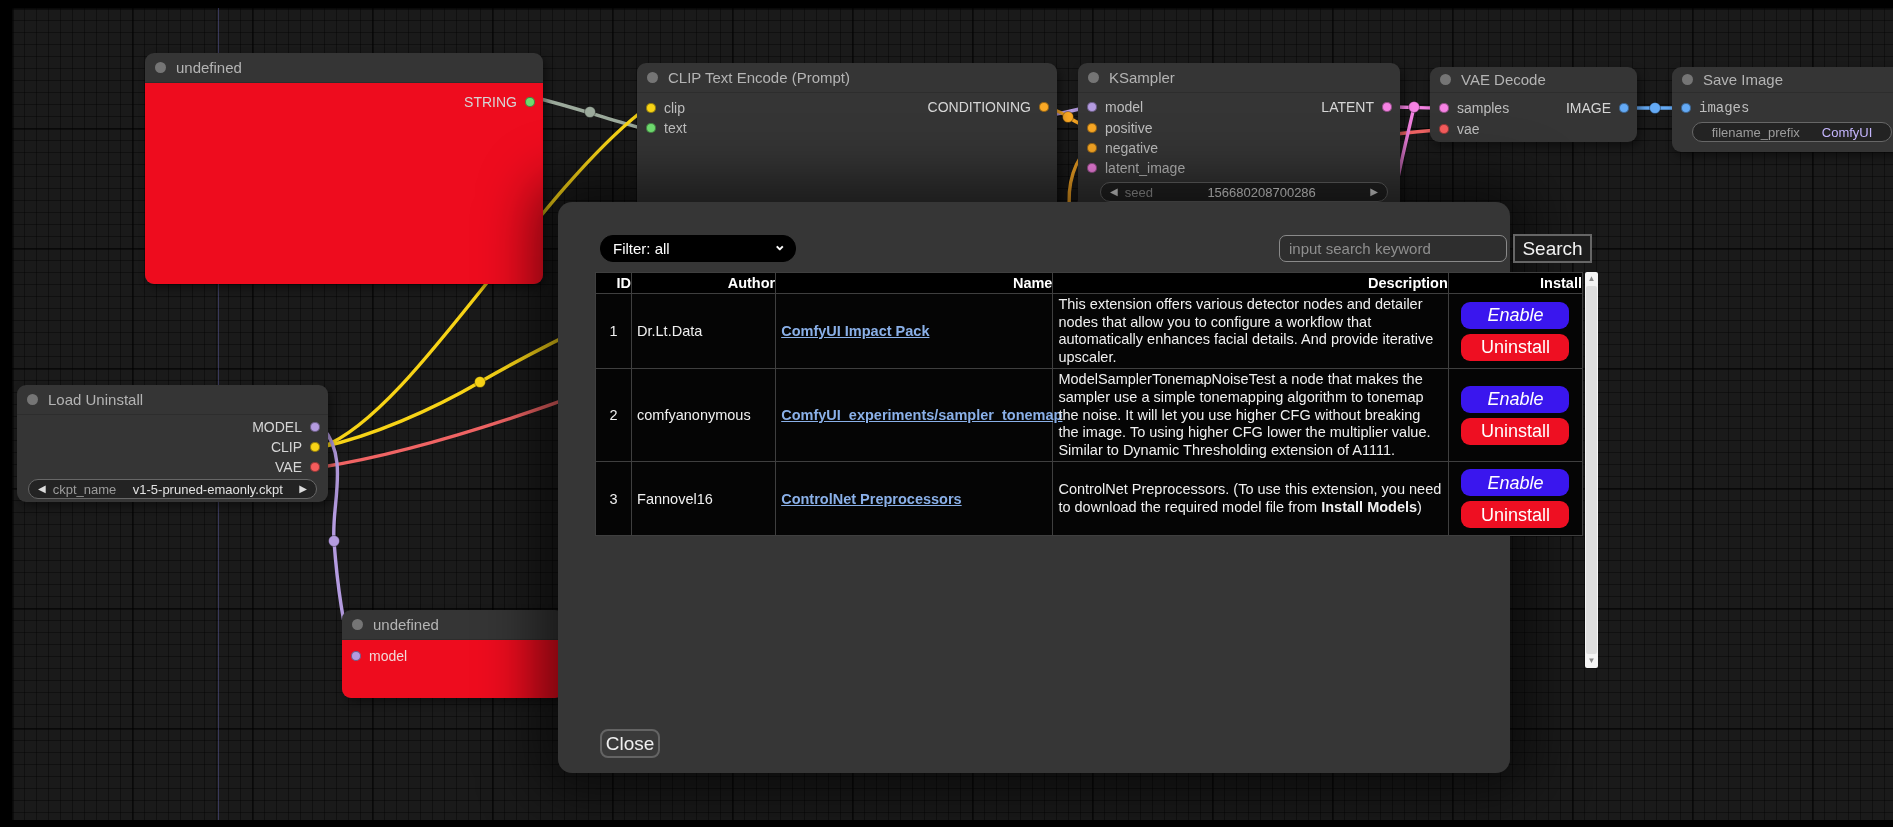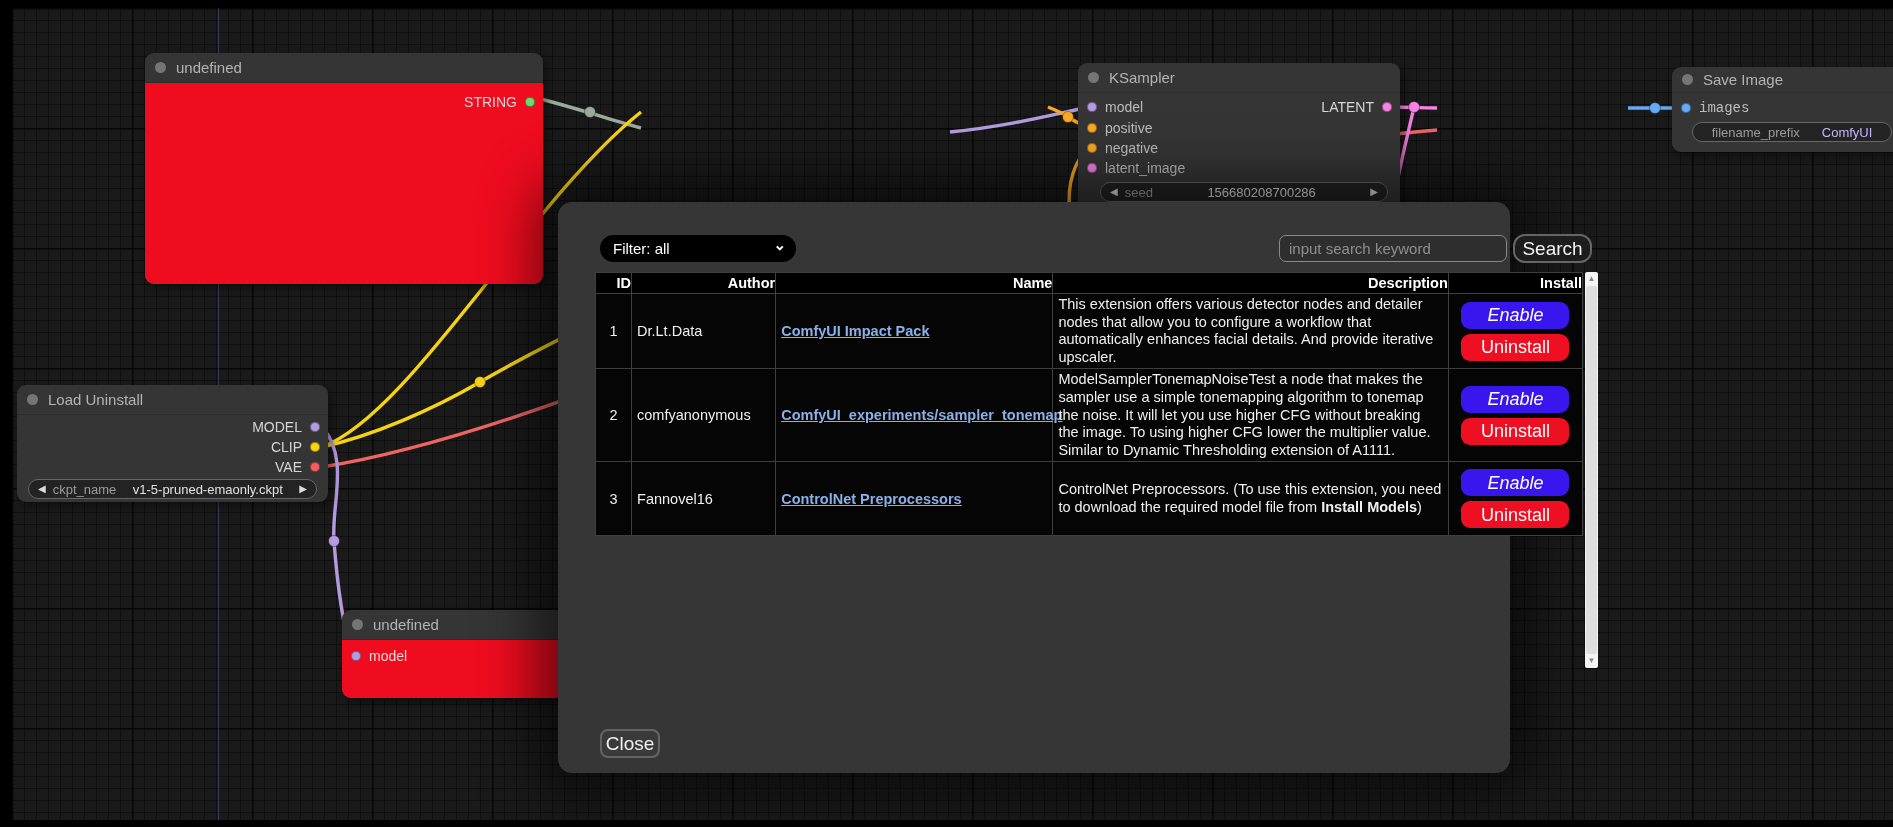--- a/index.html
+++ b/index.html
@@ -56,21 +56,21 @@
   select.filter { width:100%; height:100%; background:#000; color:#fff;
     border:1px solid #000; border-radius:13px; font-size:15px; padding:0 26px 0 12px;
     appearance:none; -webkit-appearance:none; font-family:inherit; }
   .filter-chevron { position:absolute; right:10px; top:1px; color:#fff;
     font-size:15px; font-weight:bold; pointer-events:none; }
   input.search { position:absolute; left:721px; top:33px; width:228px; height:27px;
     background:#2e2e2e; border:1px solid #8a8a8a; border-radius:7px; color:#ddd;
     font-size:15px; padding:0 9px; font-family:inherit; }
   input.search::placeholder { color:#8f8f8f; }
   button.search-btn { position:absolute; left:955px; top:32px; width:79px; height:29px;
-    background:#1d1d1d; border:2px solid #666; border-radius:12px; color:#f2f2f2;
+    background:#1d1d1d; border:2px solid #666; border-radius:0; color:#f2f2f2;
     font-size:19px; line-height:1; font-family:inherit; cursor:pointer; }
 
   .table-area { position:absolute; left:37px; top:70px; width:988px; height:396px; }
   table.ext { border-collapse:collapse; width:988px; table-layout:fixed;
     background:#050505; }
   table.ext th, table.ext td { border:1px solid #3f3f3f; }
   table.ext th { height:21px; background:#000; color:#fff; font-size:14.5px;
     font-weight:bold; text-align:right; }
   table.ext td { color:#f0f0f0; font-size:14.5px; vertical-align:middle;
     padding:2px 5px; }
@@ -131,20 +131,38 @@
       <span class="title-dot"></span>
       <span>undefined</span>
     </div>
     <div class="red-body"></div>
     <div class="slot out" style="top:41px;text-align:right;">
       <span class="dot" style="background: rgb(111, 219, 111);"></span>
       <span>STRING</span>
     </div>
   </div>
 
+  <div class="node" style="left:637px;top:63px;width:420px;height:150px;">
+    <div class="node-header">
+      <span class="title-dot"></span>
+      <span>CLIP Text Encode (Prompt)</span>
+    </div>
+    <div class="slot in" style="top:37px;">
+      <span class="dot" style="background: rgb(247, 211, 22);"></span>
+      <span>clip</span>
+    </div>
+    <div class="slot in" style="top:57px;">
+      <span class="dot" style="background: rgb(111, 219, 111);"></span>
+      <span>text</span>
+    </div>
+    <div class="slot out" style="top:36px;">
+      <span class="dot" style="background: rgb(249, 168, 37);"></span>
+      <span>CONDITIONING</span>
+    </div>
+  </div>
 
   <div class="node" style="left:1078px;top:63px;width:322px;height:150px;">
     <div class="node-header">
       <span class="title-dot"></span>
       <span>KSampler</span>
     </div>
     <div class="slot in" style="top:36px;">
       <span class="dot" style="background: rgb(180, 155, 224);"></span>
       <span>model</span>
     </div>
@@ -165,20 +183,38 @@
       <span>LATENT</span>
     </div>
     <div class="widget" style="left:22px;right:12px;top:119px;">
       <span class="arrow">◀</span>
       <span class="wlabel">seed</span>
       <span class="wvalue">156680208700286</span>
       <span class="arrow">▶</span>
     </div>
   </div>
 
+  <div class="node" style="left:1430px;top:67px;width:207px;height:75px;">
+    <div class="node-header" style="height:26px;">
+      <span class="title-dot"></span>
+      <span>VAE Decode</span>
+    </div>
+    <div class="slot in" style="top:33px;">
+      <span class="dot" style="background: rgb(246, 131, 228);"></span>
+      <span>samples</span>
+    </div>
+    <div class="slot in" style="top:54px;">
+      <span class="dot" style="background: rgb(245, 92, 92);"></span>
+      <span>vae</span>
+    </div>
+    <div class="slot out" style="top:33px;">
+      <span class="dot" style="background: rgb(100, 170, 245);"></span>
+      <span>IMAGE</span>
+    </div>
+  </div>
 
   <div class="node" style="left:1672px;top:67px;width:230px;height:85px;">
     <div class="node-header" style="height:26px;">
       <span class="title-dot"></span>
       <span>Save Image</span>
     </div>
     <div class="slot in" style="top:33px;font-family:Liberation Mono, monospace;">
       <span class="dot" style="background: rgb(100, 170, 245);"></span>
       <span>images</span>
     </div>

